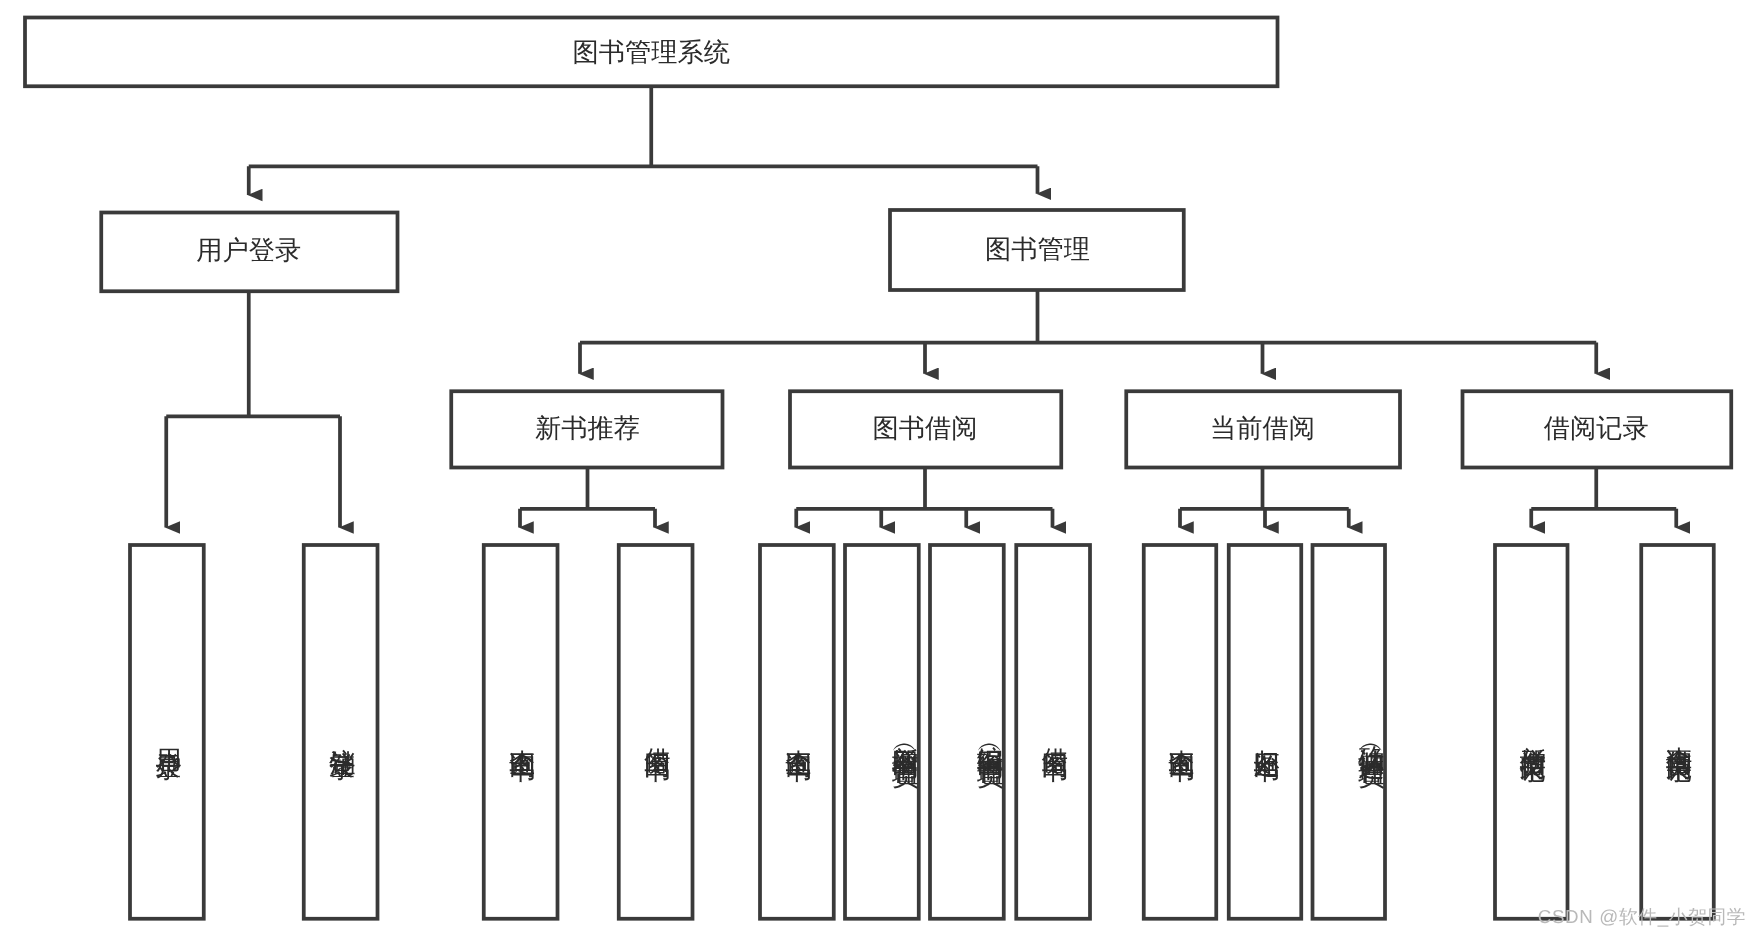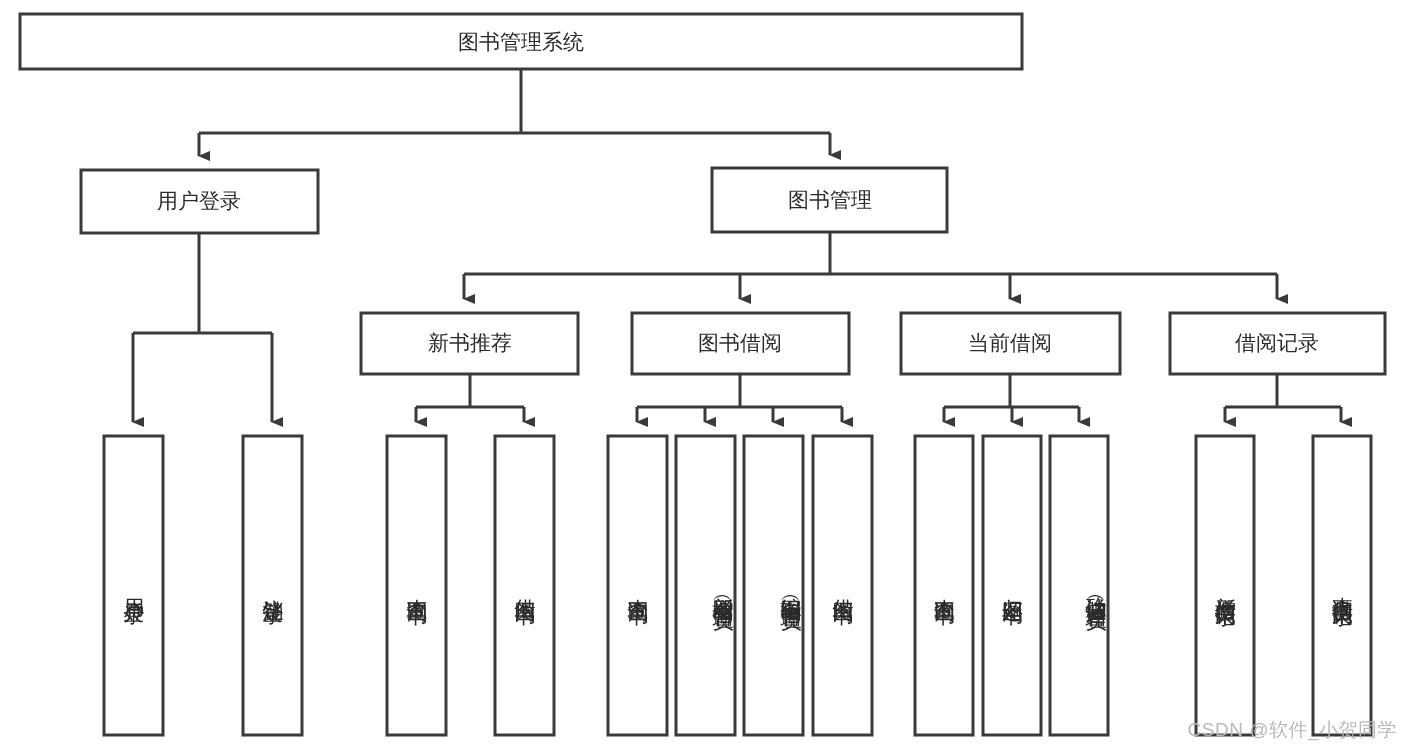--- a/index.html
+++ b/index.html
@@ -65,21 +65,21 @@
     letter-spacing: 2px;
     white-space: nowrap;
     pointer-events: none;
     user-select: none;
   }
   .watermark {
     position: absolute;
     right: 8px;
     bottom: 4px;
     font-family: "Liberation Sans", "DejaVu Sans", sans-serif;
-    font-size: 19px;
+    font-size: 15px;
     color: #b9b9b9;
     letter-spacing: 0.5px;
     white-space: nowrap;
   }
 </style>
 </head>
 <body>
 
 <div id="diagram-root">
 

